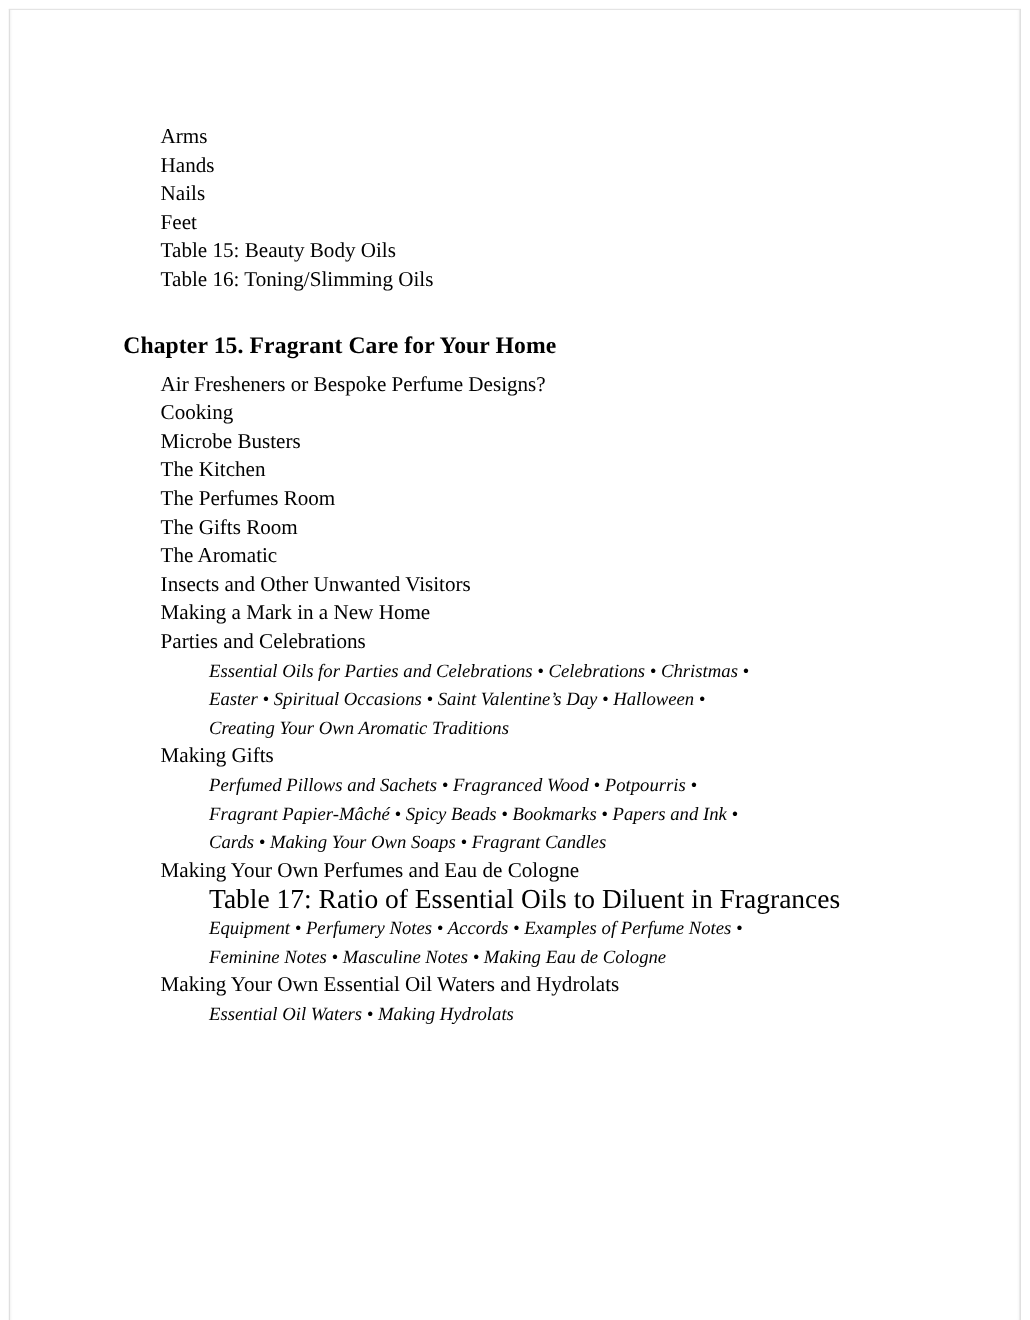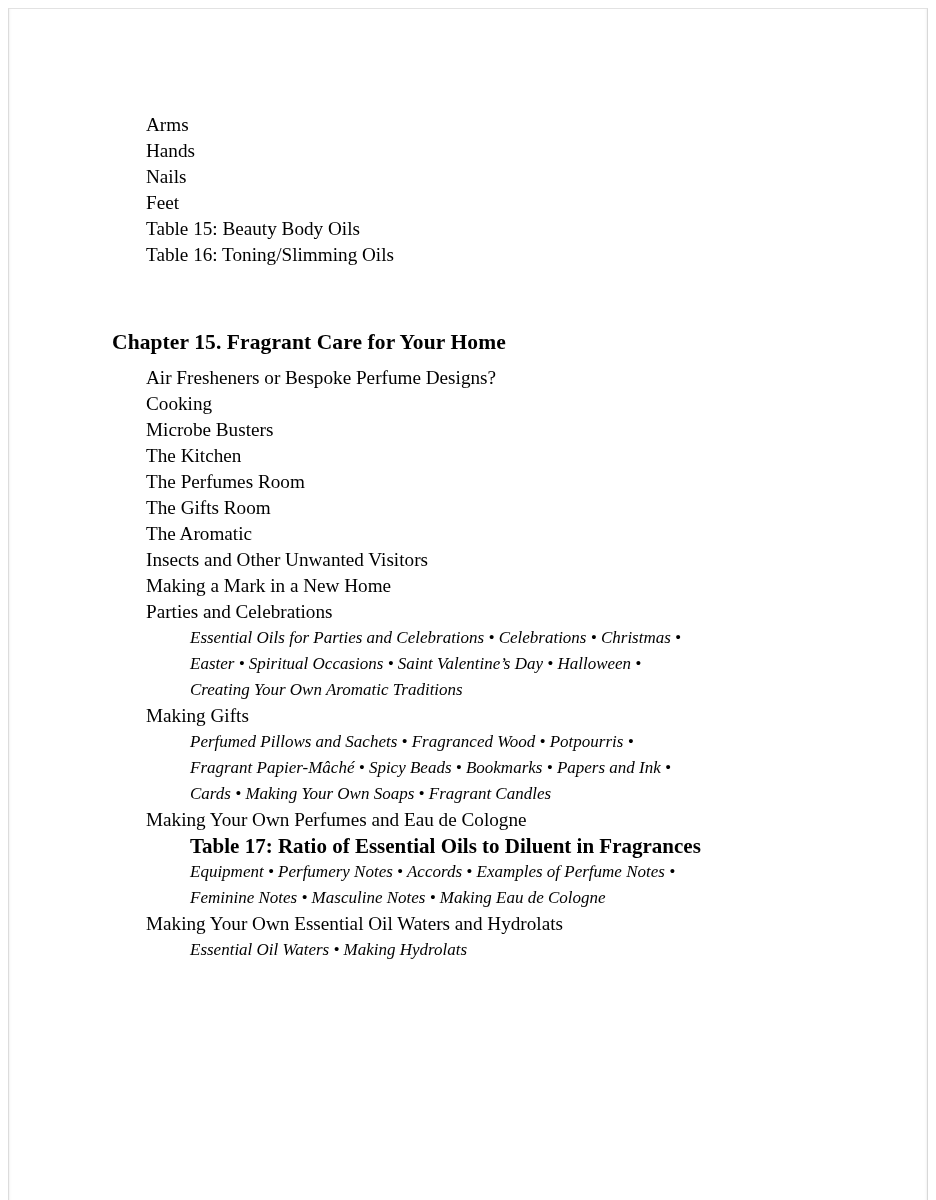--- a/index.html
+++ b/index.html
@@ -65,37 +65,36 @@
     font-size: 17px;
     line-height: 26px;
     font-style: italic;
     text-indent: 0;
   }
 
   
   .entry-l2-plain {
     margin: 0;
     padding: 0 40px 0 190px;
-    font-size: 21px;
+    font-size: 25px;
     line-height: 26px;
     font-style: normal;
-    font-weight: bold;
   }
 
   .chapter-heading {
     margin: 0;
     padding: 0 40px 0 112px;
     font-size: 21.5px;
     line-height: 28px;
     font-weight: bold;
     font-style: normal;
     letter-spacing: 0.1px;
   }
 
-  .gap-before-ch15 { margin-top: 60px; }
+  .gap-before-ch15 { margin-top: 32px; }
   .gap-after-ch15  { margin-top: 9px; }
   .gap-before-ch16 { margin-top: 52px; }
 </style>
 </head>
 <body>
 
 <div id="page">
   <div id="page-frame"></div>
 
   <div id="content">

